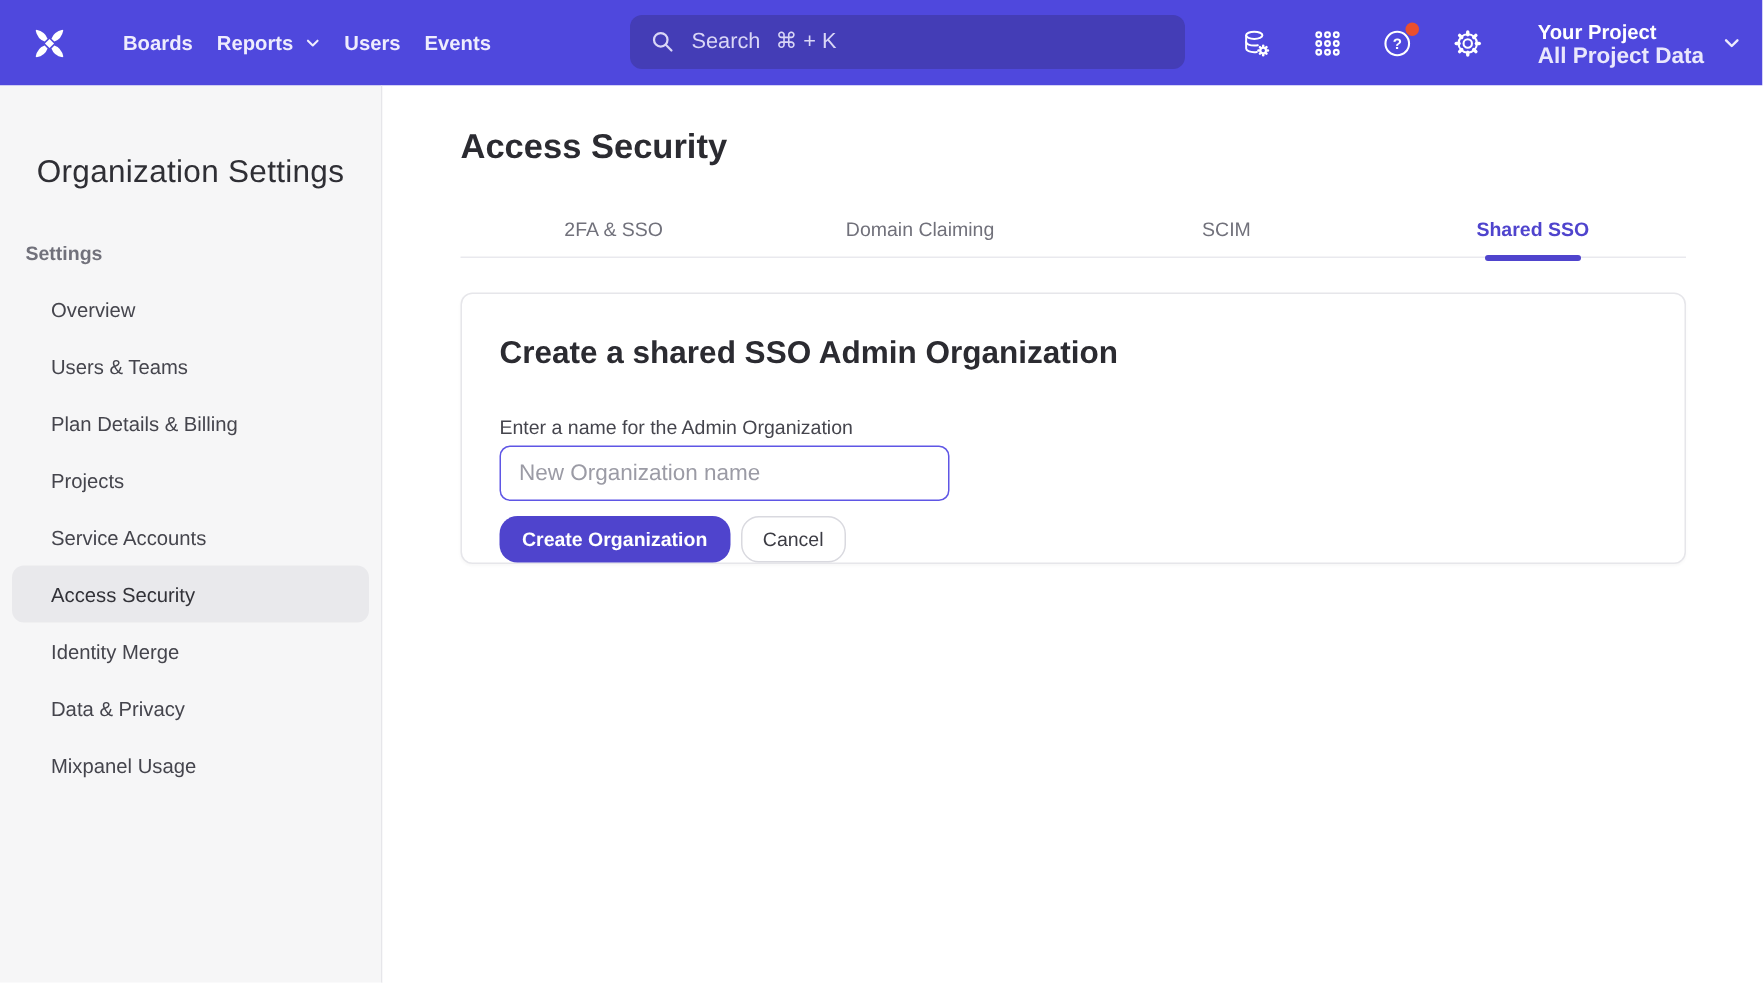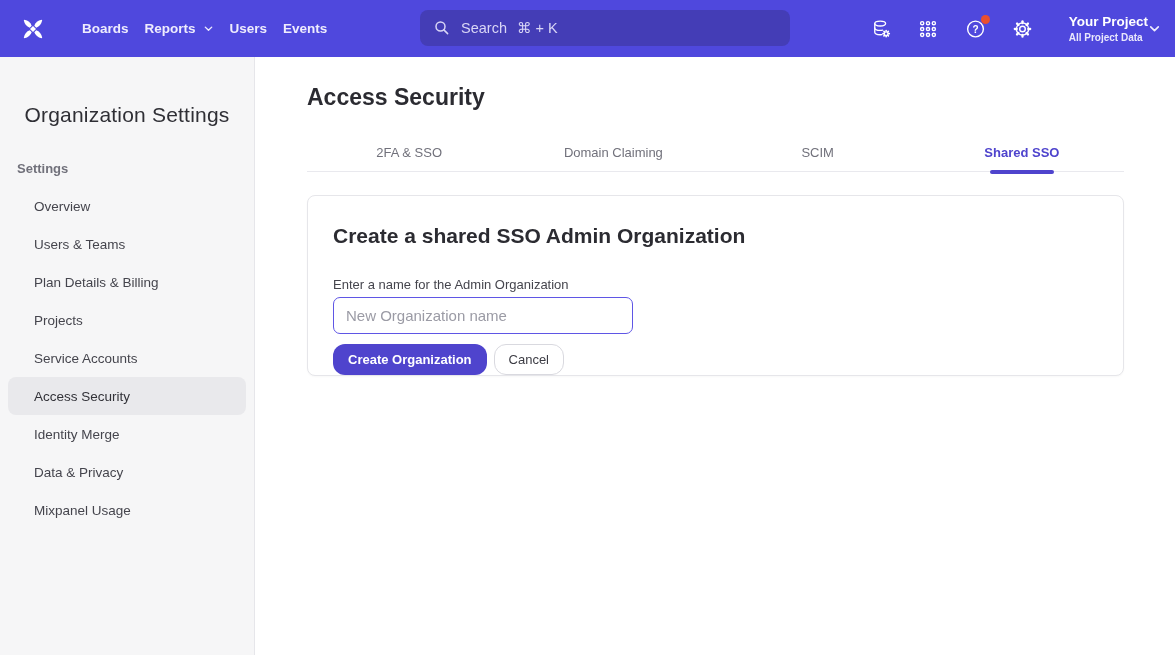--- a/index.html
+++ b/index.html
@@ -23,23 +23,23 @@
   
   .navbar{position:relative;height:57px;background:var(--navbar-bg);display:flex;align-items:center;color:#fff;}
   .logo{margin-left:20px;width:26px;height:26px;display:flex;align-items:center;justify-content:center;cursor:pointer;}
   .nav-links{display:flex;align-items:center;margin-left:36px;gap:16px;text-align:center;}
   .nav-link{display:flex;align-items:center;gap:7px;font-size:13.5px;font-weight:600;color:#eeecfd;cursor:pointer;text-decoration:none;}
   .searchbar{position:absolute;left:420px;top:10px;width:370px;height:36px;background:var(--search-bg);border-radius:8px;display:flex;align-items:center;padding:0 13px;cursor:text;}
   .searchbar .stext{font-size:14.5px;color:#d9d6f6;margin-left:10px;}
   .searchbar .skey{font-size:14.5px;color:#d9d6f6;margin-left:10px;}
   .nav-right{position:absolute;right:14px;top:0;height:57px;display:flex;align-items:center;gap:26px;}
   .nav-icon{width:21px;height:21px;position:relative;display:flex;align-items:center;justify-content:center;cursor:pointer;}
-  .project-switcher{display:flex;align-items:center;cursor:pointer;margin-left:10px;}
+  .project-switcher{display:flex;align-items:center;gap:12px;cursor:pointer;margin-left:10px;}
   .project-name{font-size:13.5px;font-weight:700;color:#fff;line-height:17px;}
-  .project-scope{font-size:10px;font-weight:700;color:#e9e7fc;line-height:15px;}
+  .project-scope{font-size:15px;font-weight:700;color:#e9e7fc;line-height:15px;}
 
   
   .sidebar{position:absolute;left:0;top:57px;width:255px;height:598px;background:var(--sidebar-bg);border-right:1px solid var(--border);}
   .sidebar-title{margin-top:46px;text-align:center;font-size:21px;font-weight:400;color:var(--text-dark);letter-spacing:.2px;}
   .sidebar-section{margin:34px 0 0 17px;font-size:13px;font-weight:600;color:var(--text-gray);}
   .sidebar-nav{margin-top:11px;}
   .side-item{height:38px;margin:0 8px;display:flex;align-items:center;padding-left:26px;font-size:13.5px;color:var(--text-item);border-radius:8px;cursor:pointer;}
   .side-item.active{background:var(--sidebar-selected);color:#323238;}
 
   

